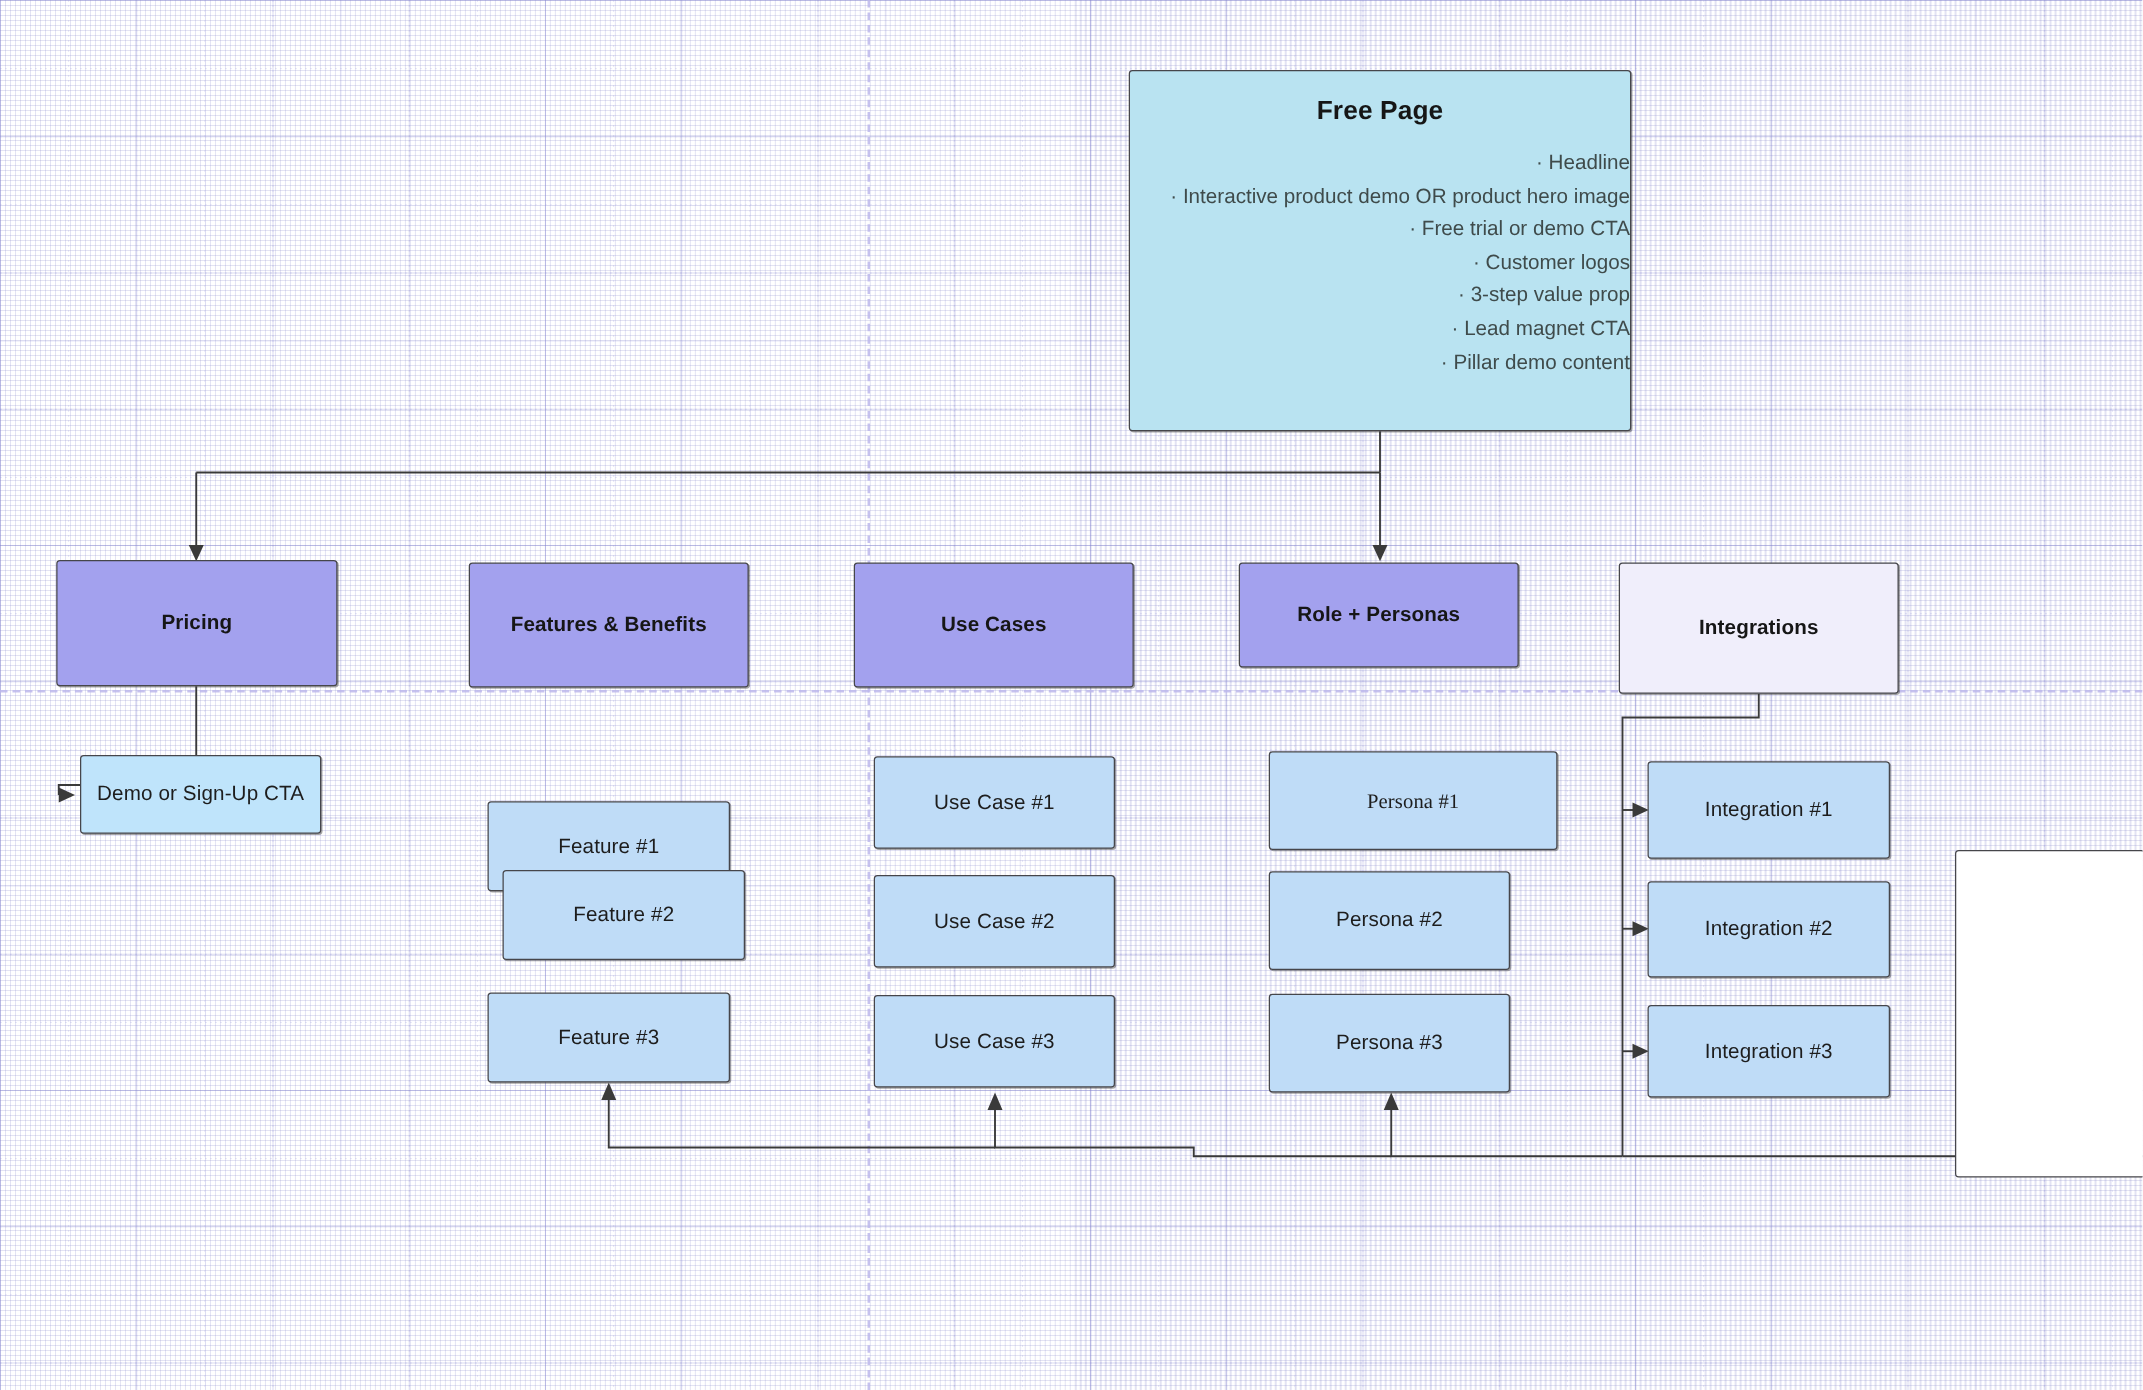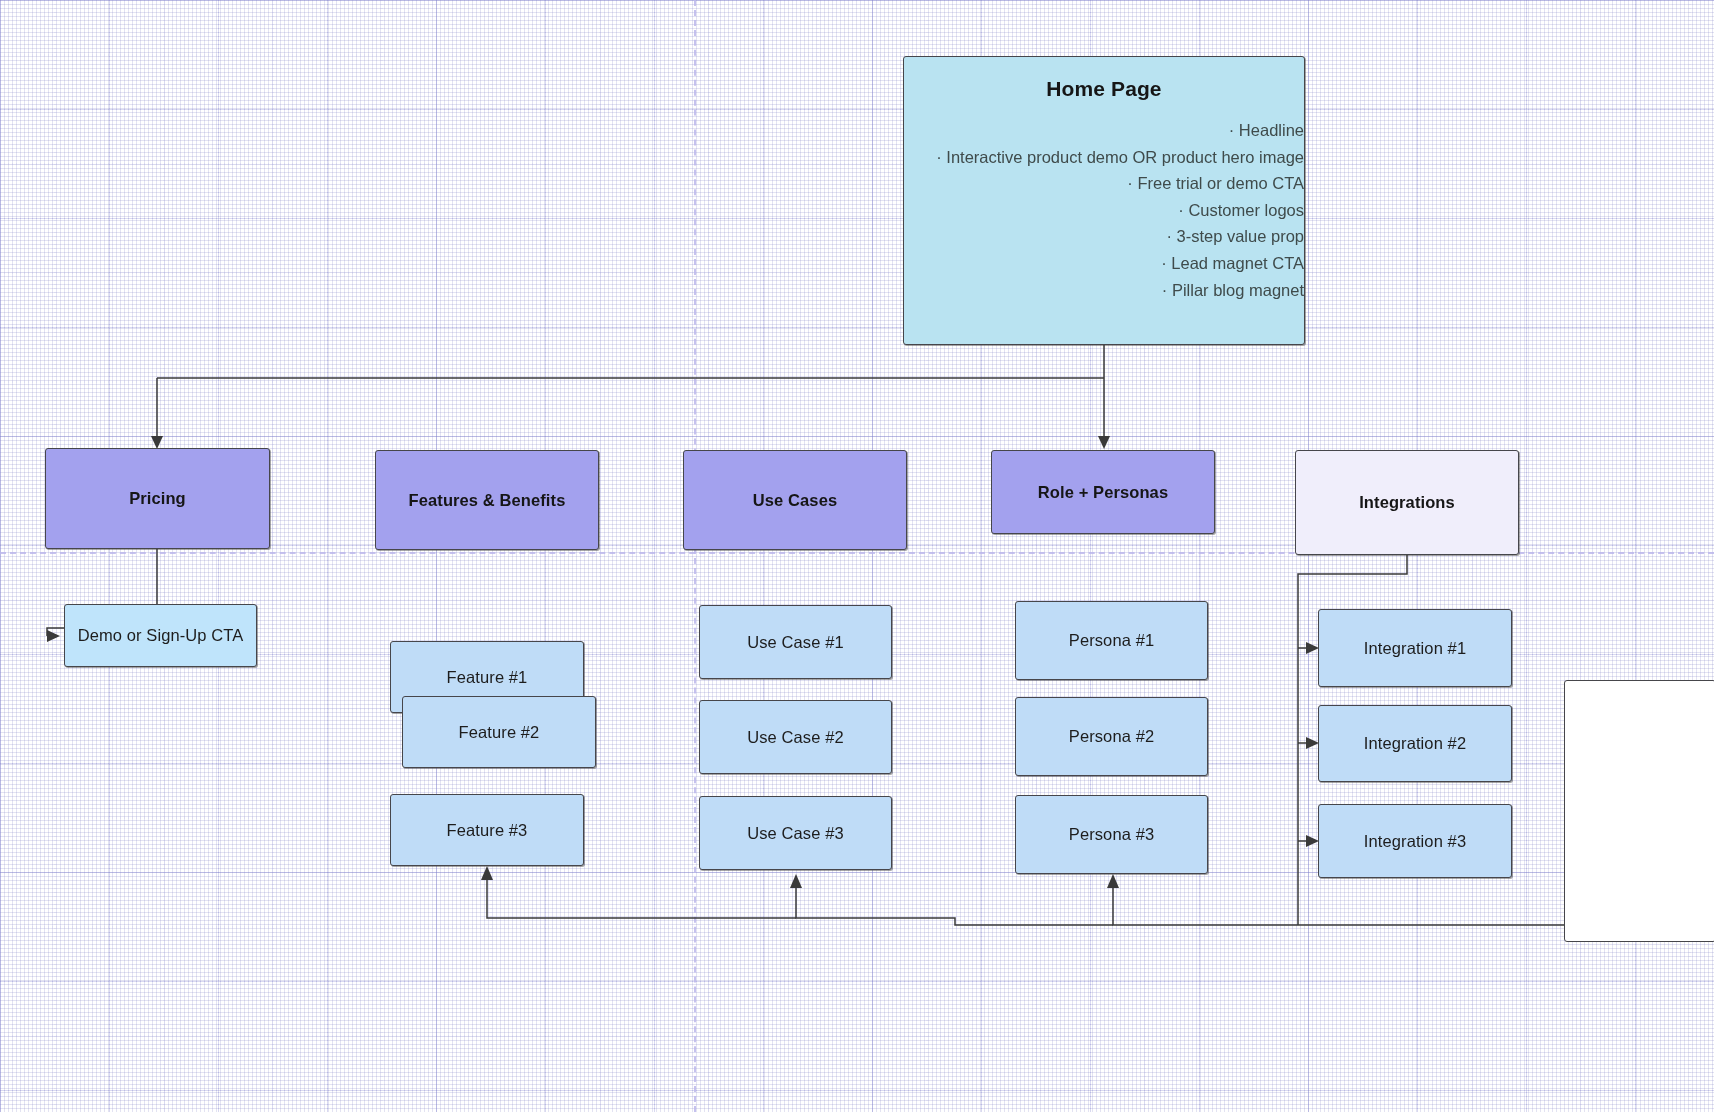--- a/index.html
+++ b/index.html
@@ -107,21 +107,21 @@
   }
   .leaf .node-title{font-weight:normal;font-size:16.5px;color:#1d1d1d;}
 
   #l-demo {left:64px;  top:604px;width:193px;height:63px;background:#bfe4fb;}
   #l-f1   {left:390px; top:601px;width:194px;height:72px;margin-top:40px;}
   #l-f2   {left:390px; top:696px;width:194px;height:72px;margin-left:12px;}
   #l-f3   {left:390px; top:794px;width:194px;height:72px;}
   #l-u1   {left:699px; top:605px;width:193px;height:74px;justify-content:center;}
   #l-u2   {left:699px; top:700px;width:193px;height:74px;}
   #l-u3   {left:699px; top:796px;width:193px;height:74px;}
-  #l-p1   {left:1015px;top:601px;width:193px;height:79px;}
+  #l-p1   {left:1015px;top:601px;width:231px;height:79px;font-family:Liberation Serif, serif;}
   #l-p2   {left:1015px;top:697px;width:193px;height:79px;}
   #l-p3   {left:1015px;top:795px;width:193px;height:79px;}
   #l-i1   {left:1318px;top:609px;width:194px;height:78px;}
   #l-i2   {left:1318px;top:705px;width:194px;height:77px;}
   #l-i3   {left:1318px;top:804px;width:194px;height:74px;}
 
   
   #edge-node{
     position:absolute;left:1564px;top:680px;width:150px;height:260px;
     border:1.6px solid #46464b;border-radius:3px;background:#ffffff;
@@ -175,29 +175,29 @@
 
     <path d="M796,918 L487,918 L487,876"></path>
     <polygon points="487,866 481,880 493,880"></polygon>
 
     <path d="M1298,925 L1714,925"></path>
   </svg>
 
   <div id="edge-node"></div>
 
   <div class="node" id="home">
-    <div class="node-title">Home Page</div>
+    <div class="node-title">Free Page</div>
     <div class="node-body">
       <span class="b">Headline</span>
       <span class="b">Interactive product demo OR product hero image</span>
       <span class="b">Free trial or demo CTA</span>
       <span class="b">Customer logos</span>
       <span class="b">3-step value prop</span>
       <span class="b">Lead magnet CTA</span>
-      <span class="b">Pillar blog magnet</span>
+      <span class="b">Pillar demo content</span>
     </div>
   </div>
 
   <div class="node center purple" id="n-pricing">
     <div class="node-title">Pricing</div>
   </div>
   <div class="node center purple" id="n-features">
     <div class="node-title">Features &amp; Benefits</div>
   </div>
   <div class="node center purple" id="n-usecases">

